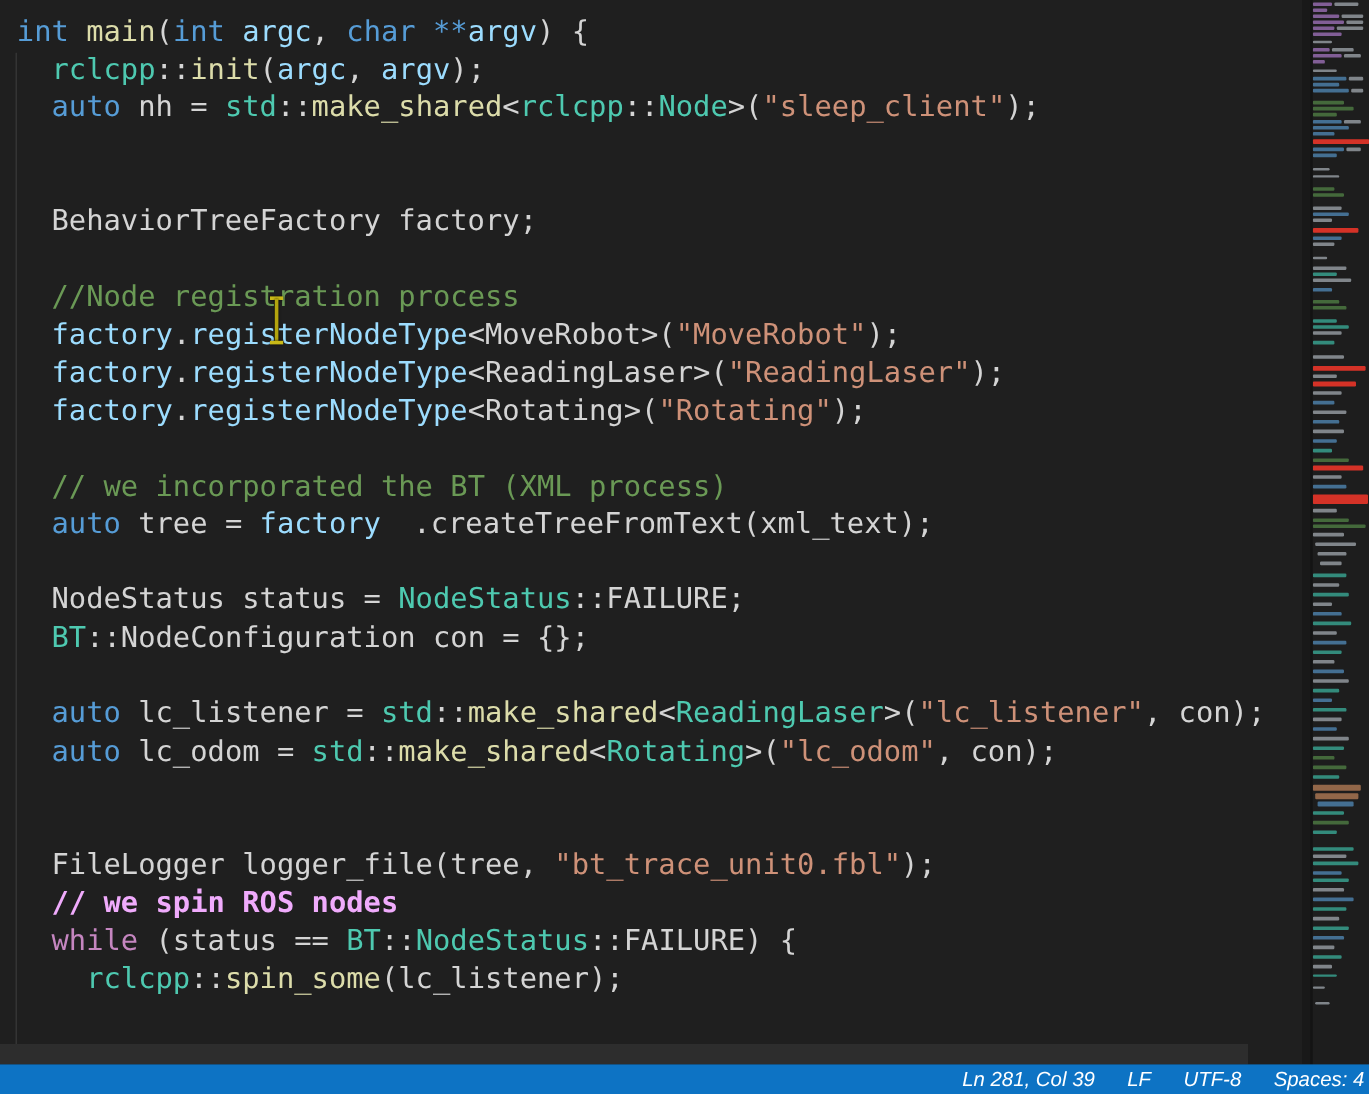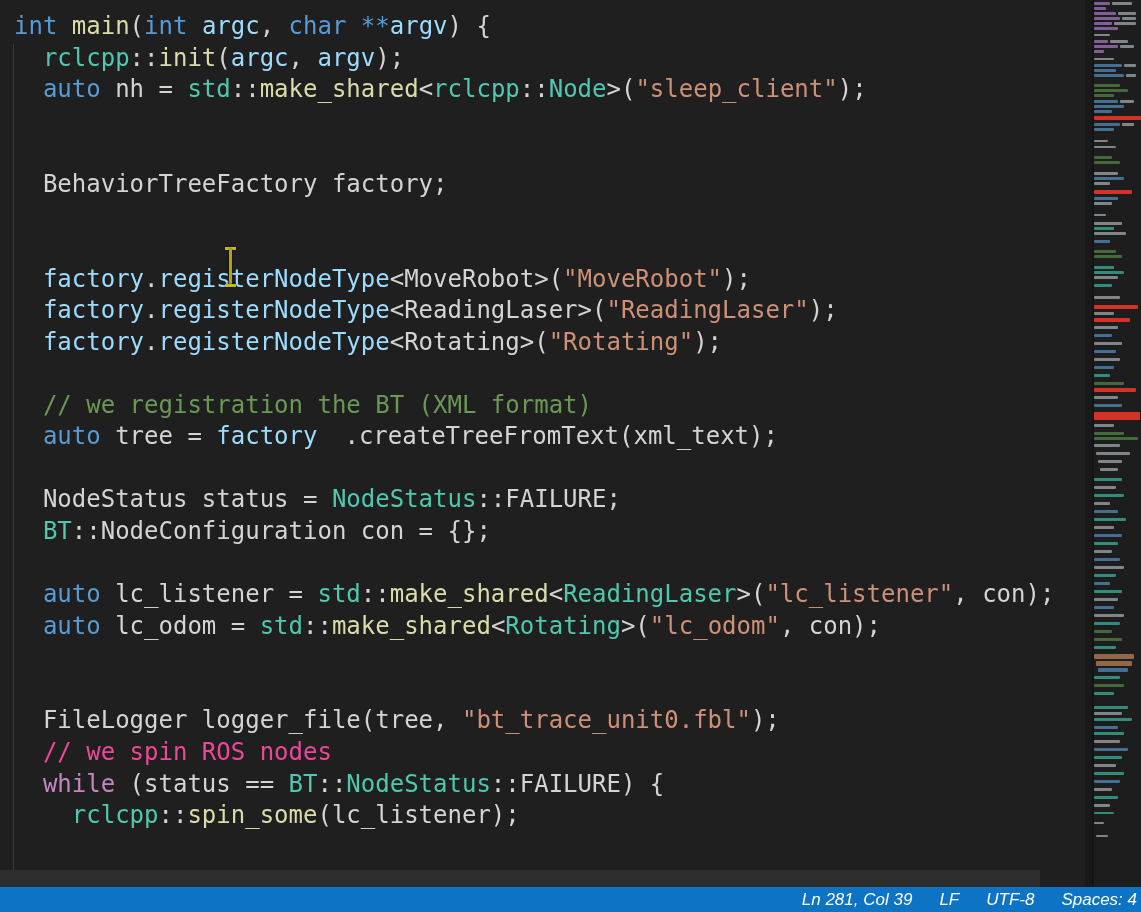--- a/index.html
+++ b/index.html
@@ -38,37 +38,37 @@
   <div class="current-line-highlight"></div>
   <div class="indent-guide"></div>
   <div class="code">
       <div class="line"><span style="color: rgb(86, 156, 214);">int</span><span style="color: rgb(212, 212, 212);"> </span><span style="color: rgb(220, 220, 170);">main</span><span style="color: rgb(212, 212, 212);">(</span><span style="color: rgb(86, 156, 214);">int</span><span style="color: rgb(212, 212, 212);"> </span><span style="color: rgb(156, 220, 254);">argc</span><span style="color: rgb(212, 212, 212);">, </span><span style="color: rgb(86, 156, 214);">char</span><span style="color: rgb(212, 212, 212);"> </span><span style="color: rgb(86, 156, 214);">**</span><span style="color: rgb(156, 220, 254);">argv</span><span style="color: rgb(212, 212, 212);">) {</span></div>
       <div class="line"><span style="color: rgb(212, 212, 212);">  </span><span style="color: rgb(78, 201, 176);">rclcpp</span><span style="color: rgb(212, 212, 212);">::</span><span style="color: rgb(220, 220, 170);">init</span><span style="color: rgb(212, 212, 212);">(</span><span style="color: rgb(156, 220, 254);">argc</span><span style="color: rgb(212, 212, 212);">, </span><span style="color: rgb(156, 220, 254);">argv</span><span style="color: rgb(212, 212, 212);">);</span></div>
       <div class="line"><span style="color: rgb(212, 212, 212);">  </span><span style="color: rgb(86, 156, 214);">auto</span><span style="color: rgb(212, 212, 212);"> nh = </span><span style="color: rgb(78, 201, 176);">std</span><span style="color: rgb(212, 212, 212);">::</span><span style="color: rgb(220, 220, 170);">make_shared</span><span style="color: rgb(212, 212, 212);">&lt;</span><span style="color: rgb(78, 201, 176);">rclcpp</span><span style="color: rgb(212, 212, 212);">::</span><span style="color: rgb(78, 201, 176);">Node</span><span style="color: rgb(212, 212, 212);">&gt;(</span><span style="color: rgb(206, 145, 120);">"sleep_client"</span><span style="color: rgb(212, 212, 212);">);</span></div>
       <div class="line"> </div>
       <div class="line"><span style="color: rgb(212, 212, 212);"> </span></div>
       <div class="line"><span style="color: rgb(212, 212, 212);">  BehaviorTreeFactory factory;</span></div>
       <div class="line"> </div>
-      <div class="line"><span style="color: rgb(212, 212, 212);">  </span></div>
+      <div class="line"><span style="color: rgb(212, 212, 212);">  </span><span style="color: rgb(106, 153, 85);">//Node registration process</span></div>
       <div class="line"><span style="color: rgb(212, 212, 212);">  </span><span style="color: rgb(156, 220, 254);">factory</span><span style="color: rgb(212, 212, 212);">.</span><span style="color: rgb(156, 220, 254);">registerNodeType</span><span style="color: rgb(212, 212, 212);">&lt;MoveRobot&gt;(</span><span style="color: rgb(206, 145, 120);">"MoveRobot"</span><span style="color: rgb(212, 212, 212);">);</span></div>
       <div class="line"><span style="color: rgb(212, 212, 212);">  </span><span style="color: rgb(156, 220, 254);">factory</span><span style="color: rgb(212, 212, 212);">.</span><span style="color: rgb(156, 220, 254);">registerNodeType</span><span style="color: rgb(212, 212, 212);">&lt;ReadingLaser&gt;(</span><span style="color: rgb(206, 145, 120);">"ReadingLaser"</span><span style="color: rgb(212, 212, 212);">);</span></div>
       <div class="line"><span style="color: rgb(212, 212, 212);">  </span><span style="color: rgb(156, 220, 254);">factory</span><span style="color: rgb(212, 212, 212);">.</span><span style="color: rgb(156, 220, 254);">registerNodeType</span><span style="color: rgb(212, 212, 212);">&lt;Rotating&gt;(</span><span style="color: rgb(206, 145, 120);">"Rotating"</span><span style="color: rgb(212, 212, 212);">);</span></div>
       <div class="line"> </div>
-      <div class="line"><span style="color: rgb(212, 212, 212);">  </span><span style="color: rgb(106, 153, 85);">// we registration the BT (XML format)</span></div>
+      <div class="line"><span style="color: rgb(212, 212, 212);">  </span><span style="color: rgb(106, 153, 85);">// we incorporated the BT (XML process)</span></div>
       <div class="line"><span style="color: rgb(212, 212, 212);">  </span><span style="color: rgb(86, 156, 214);">auto</span><span style="color: rgb(212, 212, 212);"> tree = </span><span style="color: rgb(156, 220, 254);">factory</span><span style="color: rgb(212, 212, 212); margin-left: 27px;">.createTreeFromText(xml_text);</span></div>
       <div class="line"> </div>
       <div class="line"><span style="color: rgb(212, 212, 212);">  NodeStatus status = </span><span style="color: rgb(78, 201, 176);">NodeStatus</span><span style="color: rgb(212, 212, 212);">::FAILURE;</span></div>
       <div class="line"><span style="color: rgb(212, 212, 212);">  </span><span style="color: rgb(78, 201, 176);">BT</span><span style="color: rgb(212, 212, 212);">::NodeConfiguration con = {};</span></div>
       <div class="line"> </div>
       <div class="line"><span style="color: rgb(212, 212, 212);">  </span><span style="color: rgb(86, 156, 214);">auto</span><span style="color: rgb(212, 212, 212);"> lc_listener = </span><span style="color: rgb(78, 201, 176);">std</span><span style="color: rgb(212, 212, 212);">::</span><span style="color: rgb(220, 220, 170);">make_shared</span><span style="color: rgb(212, 212, 212);">&lt;</span><span style="color: rgb(78, 201, 176);">ReadingLaser</span><span style="color: rgb(212, 212, 212);">&gt;(</span><span style="color: rgb(206, 145, 120);">"lc_listener"</span><span style="color: rgb(212, 212, 212);">, con);</span></div>
       <div class="line"><span style="color: rgb(212, 212, 212);">  </span><span style="color: rgb(86, 156, 214);">auto</span><span style="color: rgb(212, 212, 212);"> lc_odom = </span><span style="color: rgb(78, 201, 176);">std</span><span style="color: rgb(212, 212, 212);">::</span><span style="color: rgb(220, 220, 170);">make_shared</span><span style="color: rgb(212, 212, 212);">&lt;</span><span style="color: rgb(78, 201, 176);">Rotating</span><span style="color: rgb(212, 212, 212);">&gt;(</span><span style="color: rgb(206, 145, 120);">"lc_odom"</span><span style="color: rgb(212, 212, 212);">, con);</span></div>
       <div class="line"> </div>
       <div class="line"><span style="color: rgb(212, 212, 212);">  </span></div>
       <div class="line"><span style="color: rgb(212, 212, 212);">  FileLogger logger_file(tree, </span><span style="color: rgb(206, 145, 120);">"bt_trace_unit0.fbl"</span><span style="color: rgb(212, 212, 212);">);</span></div>
-      <div class="line"><span style="color: rgb(212, 212, 212);">  </span><span style="color: #ec4899;">// we spin ROS nodes</span></div>
+      <div class="line"><span style="color: rgb(212, 212, 212);">  </span><span style="color: #f0abfc; font-weight: bold;">// we spin ROS nodes</span></div>
       <div class="line"><span style="color: rgb(212, 212, 212);">  </span><span style="color: rgb(197, 134, 192);">while</span><span style="color: rgb(212, 212, 212);"> (status == </span><span style="color: rgb(78, 201, 176);">BT</span><span style="color: rgb(212, 212, 212);">::</span><span style="color: rgb(78, 201, 176);">NodeStatus</span><span style="color: rgb(212, 212, 212);">::FAILURE) {</span></div>
       <div class="line"><span style="color: rgb(212, 212, 212);">    </span><span style="color: rgb(78, 201, 176);">rclcpp</span><span style="color: rgb(212, 212, 212);">::</span><span style="color: rgb(220, 220, 170);">spin_some</span><span style="color: rgb(212, 212, 212);">(lc_listener);</span></div>
     </div>
 </div>
 
 <div class="ibeam">
   <div class="serif-top"></div>
   <div class="stem"></div>
   <div class="serif-bottom"></div>
 </div>

